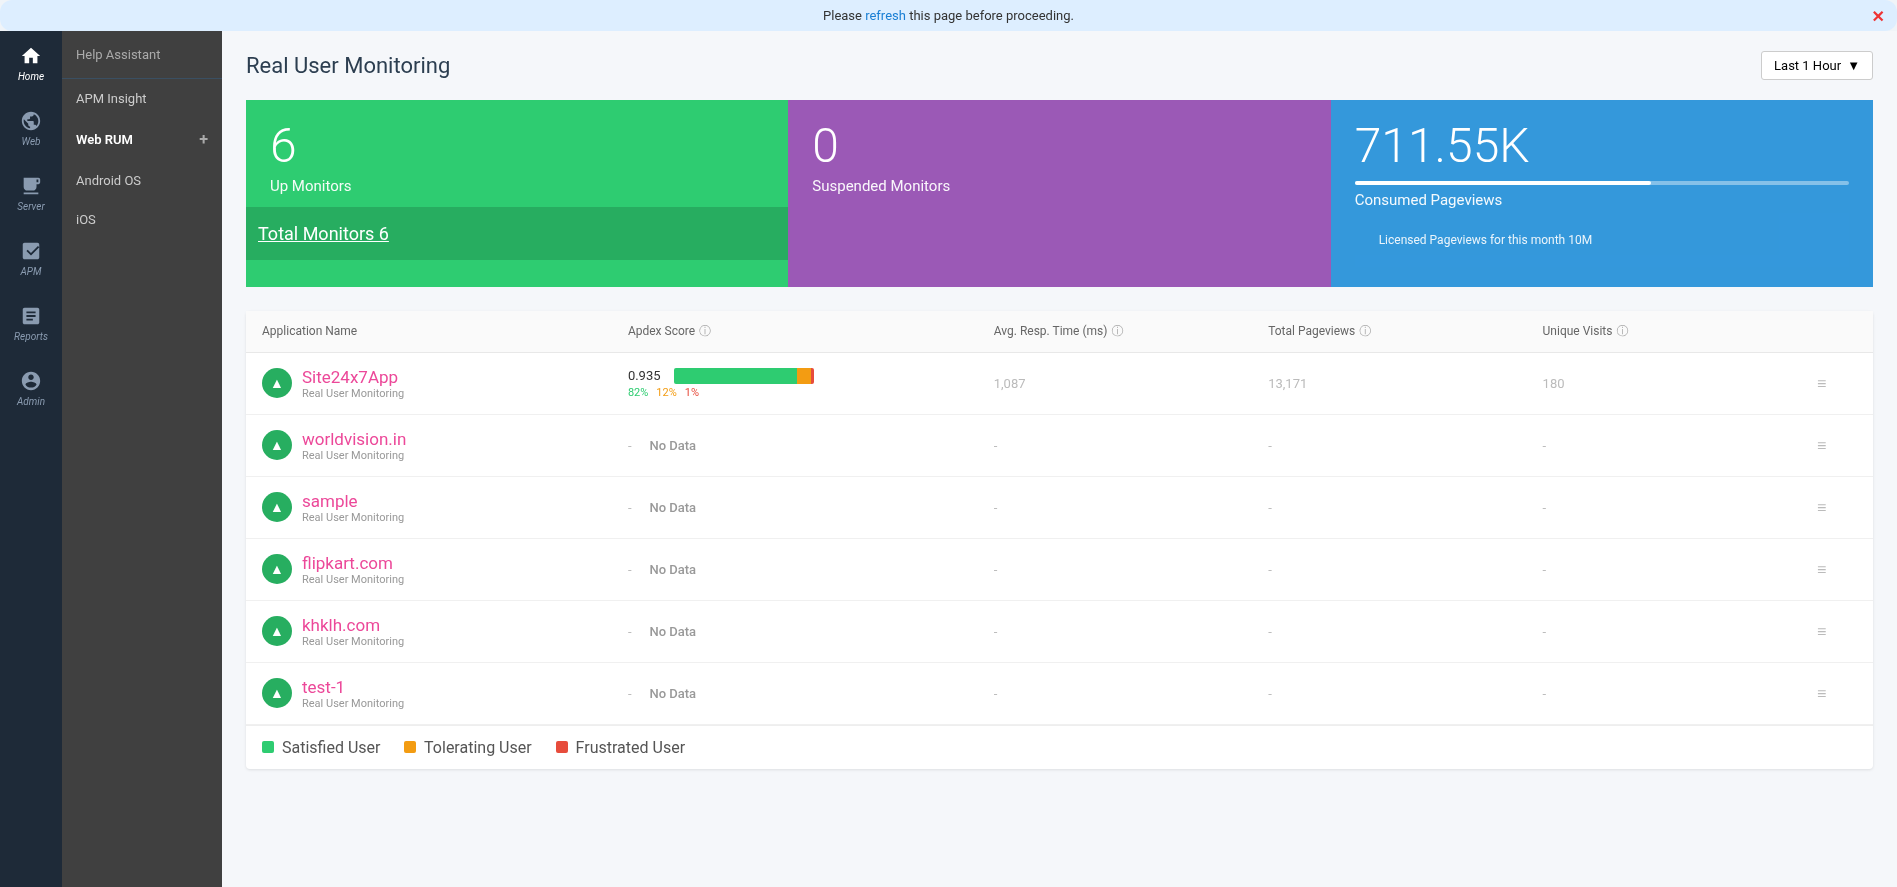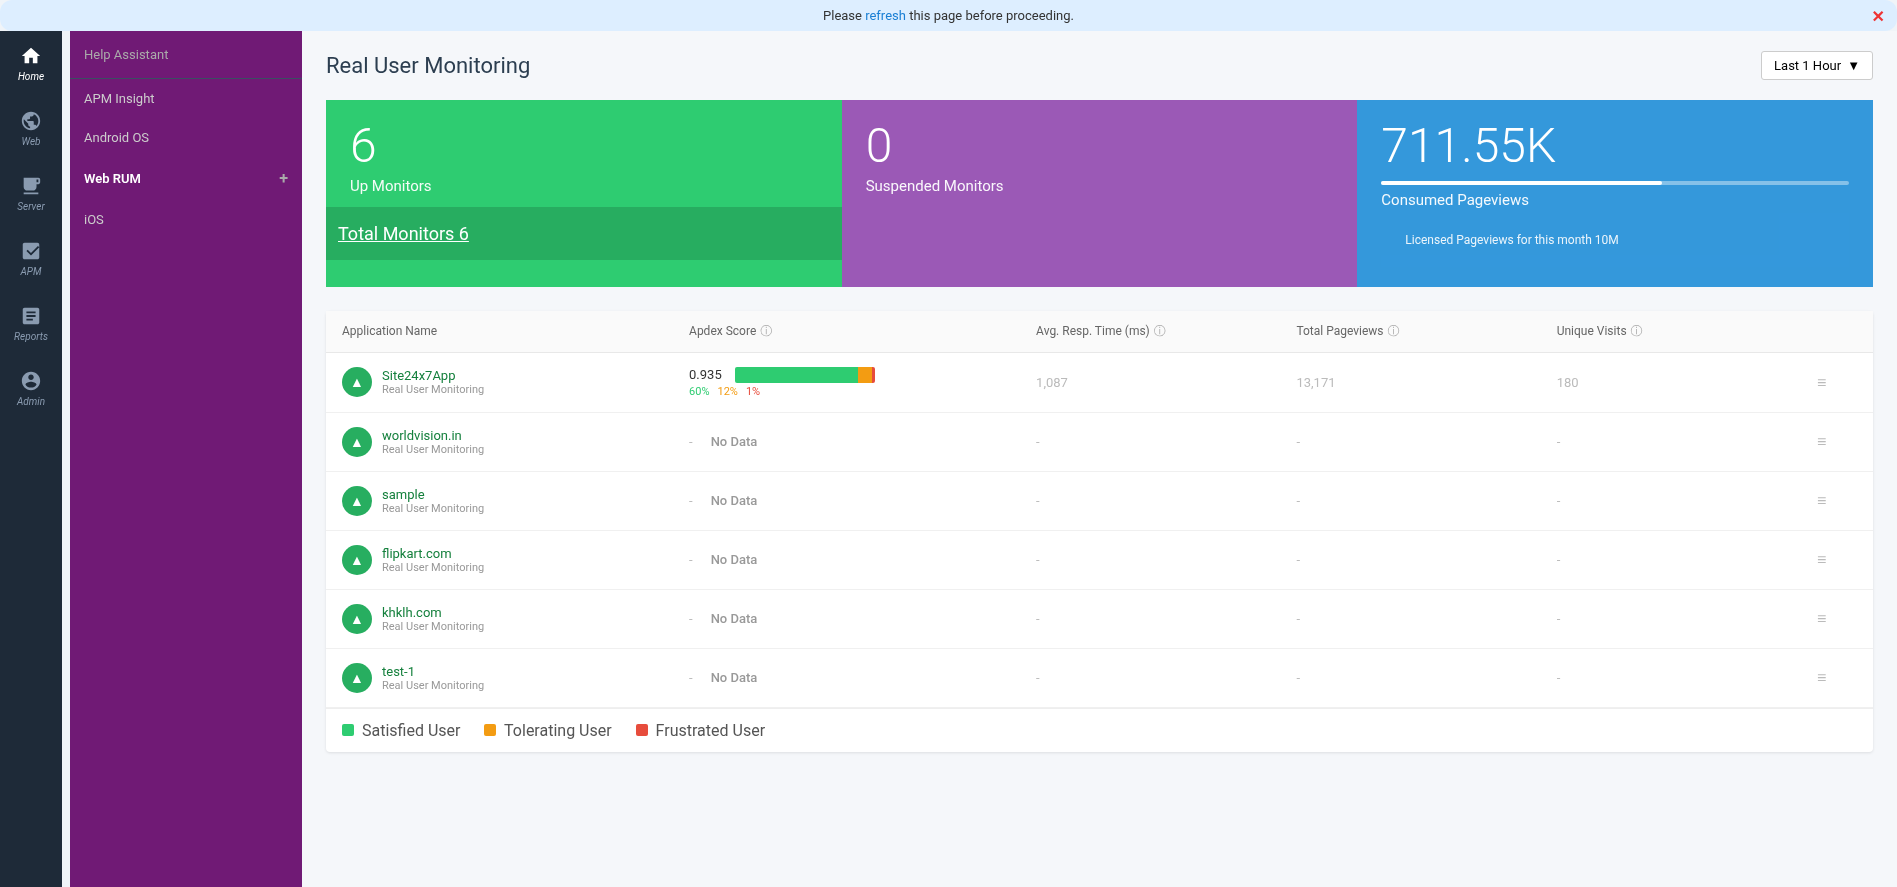--- a/index.html
+++ b/index.html
@@ -56,27 +56,26 @@
       cursor: pointer;
       gap: 4px;
       font-style: italic;
     }
     .sidebar-item svg { width: 22px; height: 22px; fill: currentColor; }
     .sidebar-item.active { color: #fff; }
     .sidebar-item-label { font-size: 10px; }
 
     
     .sub-sidebar {
-      width: 232px;
-      background: #701a75;
+      width: 160px;
+      background: #404040;
       color: #ccc;
       font-size: 13px;
       flex-shrink: 0;
       overflow-y: auto;
-      margin-left: 8px;
     }
     .sub-sidebar-header {
       padding: 16px 14px;
       font-size: 13px;
       color: #aaa;
       border-bottom: 1px solid #3a4f62;
     }
     .sub-sidebar-item {
       padding: 12px 14px;
       cursor: pointer;
@@ -162,21 +161,21 @@
       border-bottom: 1px solid #f0f0f0;
       align-items: center;
       font-size: 13px;
     }
     .app-name-cell { display: flex; align-items: center; gap: 10px; }
     .up-icon {
       width: 30px; height: 30px; border-radius: 50%;
       background: #27ae60; display: flex; align-items: center; justify-content: center;
       color: #fff; font-size: 14px; flex-shrink: 0;
     }
-    .app-name-link { color: #15803d; text-decoration: none; font-size: 13px; display: block; }
+    .app-name-link { color: #ec4899; text-decoration: none; font-size: 17px; display: block; }
     .app-type { color: #999; font-size: 11px; }
     .apdex-cell { display: flex; align-items: center; gap: 10px; }
     .apdex-score { font-size: 13px; color: #333; min-width: 36px; }
     .apdex-bar { display: flex; height: 16px; width: 140px; border-radius: 2px; overflow: hidden; }
     .apdex-satisfied { background: #2ecc71; }
     .apdex-tolerating { background: #f39c12; }
     .apdex-frustrated { background: #e74c3c; }
     .apdex-labels { display: flex; gap: 8px; font-size: 11px; margin-top: 2px; }
     .apdex-col { display: flex; flex-direction: column; }
     .label-satisfied { color: #2ecc71; }
@@ -241,26 +240,26 @@
         </svg>
       <span class="sidebar-item-label">Admin</span>
     </div>
   </div>
 
   <div class="sub-sidebar">
     <div class="sub-sidebar-header">Help Assistant</div>
     <div class="sub-sidebar-item">
       <span>APM Insight</span>
     </div>
-    <div class="sub-sidebar-item">
-      <span>Android OS</span>
-    </div>
     <div class="sub-sidebar-item active" style="display:flex; justify-content:space-between;">
       <span>Web RUM</span>
       <span class="plus-icon">+</span>
+    </div>
+    <div class="sub-sidebar-item">
+      <span>Android OS</span>
     </div>
     <div class="sub-sidebar-item">
       <span>iOS</span>
     </div>
   </div>
 
   <div class="main-content">
 
     <div class="page-header">
       <h1 class="page-title">Real User Monitoring</h1>
@@ -326,21 +325,21 @@
         <div class="apdex-col">
           <div class="apdex-cell">
             <span class="apdex-score">0.935</span>
             <div class="apdex-bar">
               <div class="apdex-satisfied" style="width:88%;"></div>
               <div class="apdex-tolerating" style="width:10%;"></div>
               <div class="apdex-frustrated" style="width:2%;"></div>
             </div>
           </div>
           <div class="apdex-labels">
-            <span class="label-satisfied">60%</span>
+            <span class="label-satisfied">82%</span>
             <span class="label-tolerating">12%</span>
             <span class="label-frustrated">1%</span>
           </div>
         </div>
         <div class="dash">1,087</div>
         <div class="dash">13,171</div>
         <div class="dash">180</div>
         <div class="menu-icon">≡</div>
       </div>
 

